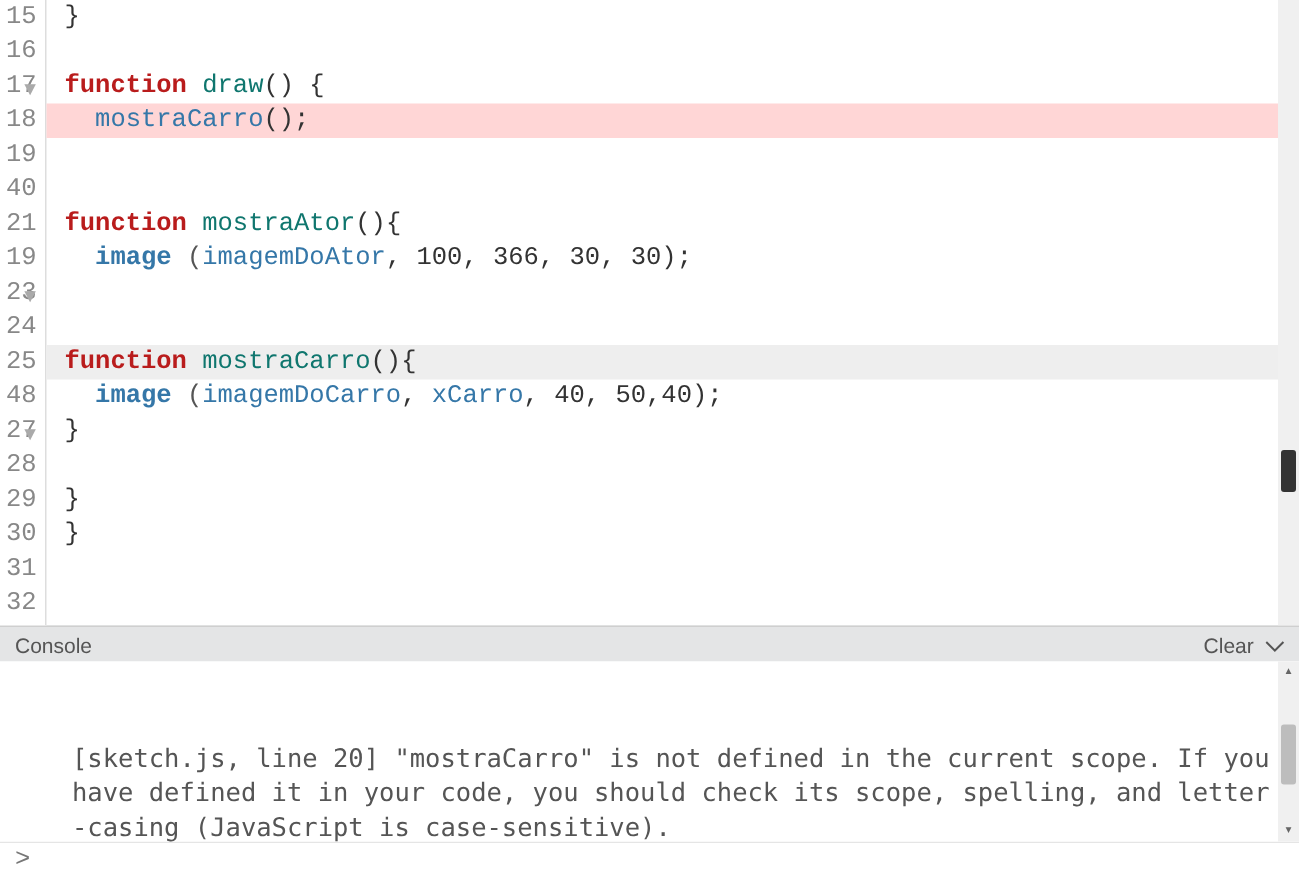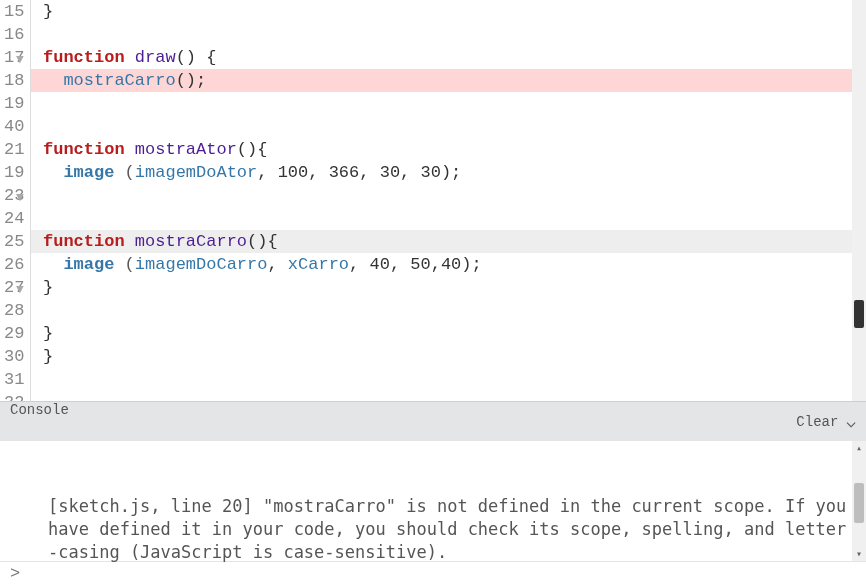--- a/index.html
+++ b/index.html
@@ -51,21 +51,21 @@
 }
 .code .line {
   height: 23px;
   line-height: 23px;
   white-space: pre;
 }
 .line.err { background: #ffd6d6; margin-left: -12px; padding-left: 12px; margin-right: -20px; padding-right: 20px;}
 .line.hl  { background: #eeeeee; margin-left: -12px; padding-left: 12px; margin-right: -20px; padding-right: 20px;}
 .kw-blue { color: #3577a8; font-weight: bold; }
 .kw-bold { color: #b91c1c; font-weight: bold; }
-.fn-name { color: #4c1d95; }
+.fn-name { color: #0f766e; }
 .ident   { color: #3577a8; }
 .num     { color: #333333; }
 .plain   { color: #333333; }
 .paren   { color: #555555; }
 
 .scrollbar-v {
   position: absolute;
   right: 0;
   top: 0;
   bottom: 0;
@@ -74,27 +74,28 @@
 }
 .scrollbar-v .thumb {
   position: absolute;
   left: 2px;
   width: 10px;
   background: #333333;
   border-radius: 2px;
 }
 
 .console-bar {
-  height: 40px;
+  height: 24px;
   background: #e4e5e6;
   border-top: 1px solid #cfcfcf;
   display: flex;
+  align-items: center;
   justify-content: space-between;
   padding: 0 10px;
-  font-family: Liberation Mono, monospace;
+  font-family: Liberation Sans, sans-serif;
   font-size: 14px;
   color: #555555;
 }
 .console-bar .right { display: flex; align-items: center; gap: 8px; margin-left: 29px; }
 .chev { font-size: 16px; font-weight: bold; color: #555; }
 
 .console-body {
   background: #ffffff;
   color: #555555;
   padding: 8px 18px 4px 48px;
@@ -139,21 +140,21 @@
       <div class="ln">16</div>
       <div class="ln">17<span class="fold">▼</span></div>
       <div class="ln">18</div>
       <div class="ln">19</div>
       <div class="ln">40</div>
       <div class="ln">21</div>
       <div class="ln">19</div>
       <div class="ln">23<span class="fold">▼</span></div>
       <div class="ln">24</div>
       <div class="ln">25</div>
-      <div class="ln">26</div>
+      <div class="ln">48</div>
       <div class="ln">27<span class="fold">▼</span></div>
       <div class="ln">28</div>
       <div class="ln">29</div>
       <div class="ln">30</div>
       <div class="ln">31</div>
       <div class="ln">32</div>
     </div>
   <div class="code" id="code">
       <div class="line"><span class="plain">}</span></div>
       <div class="line"></div>

